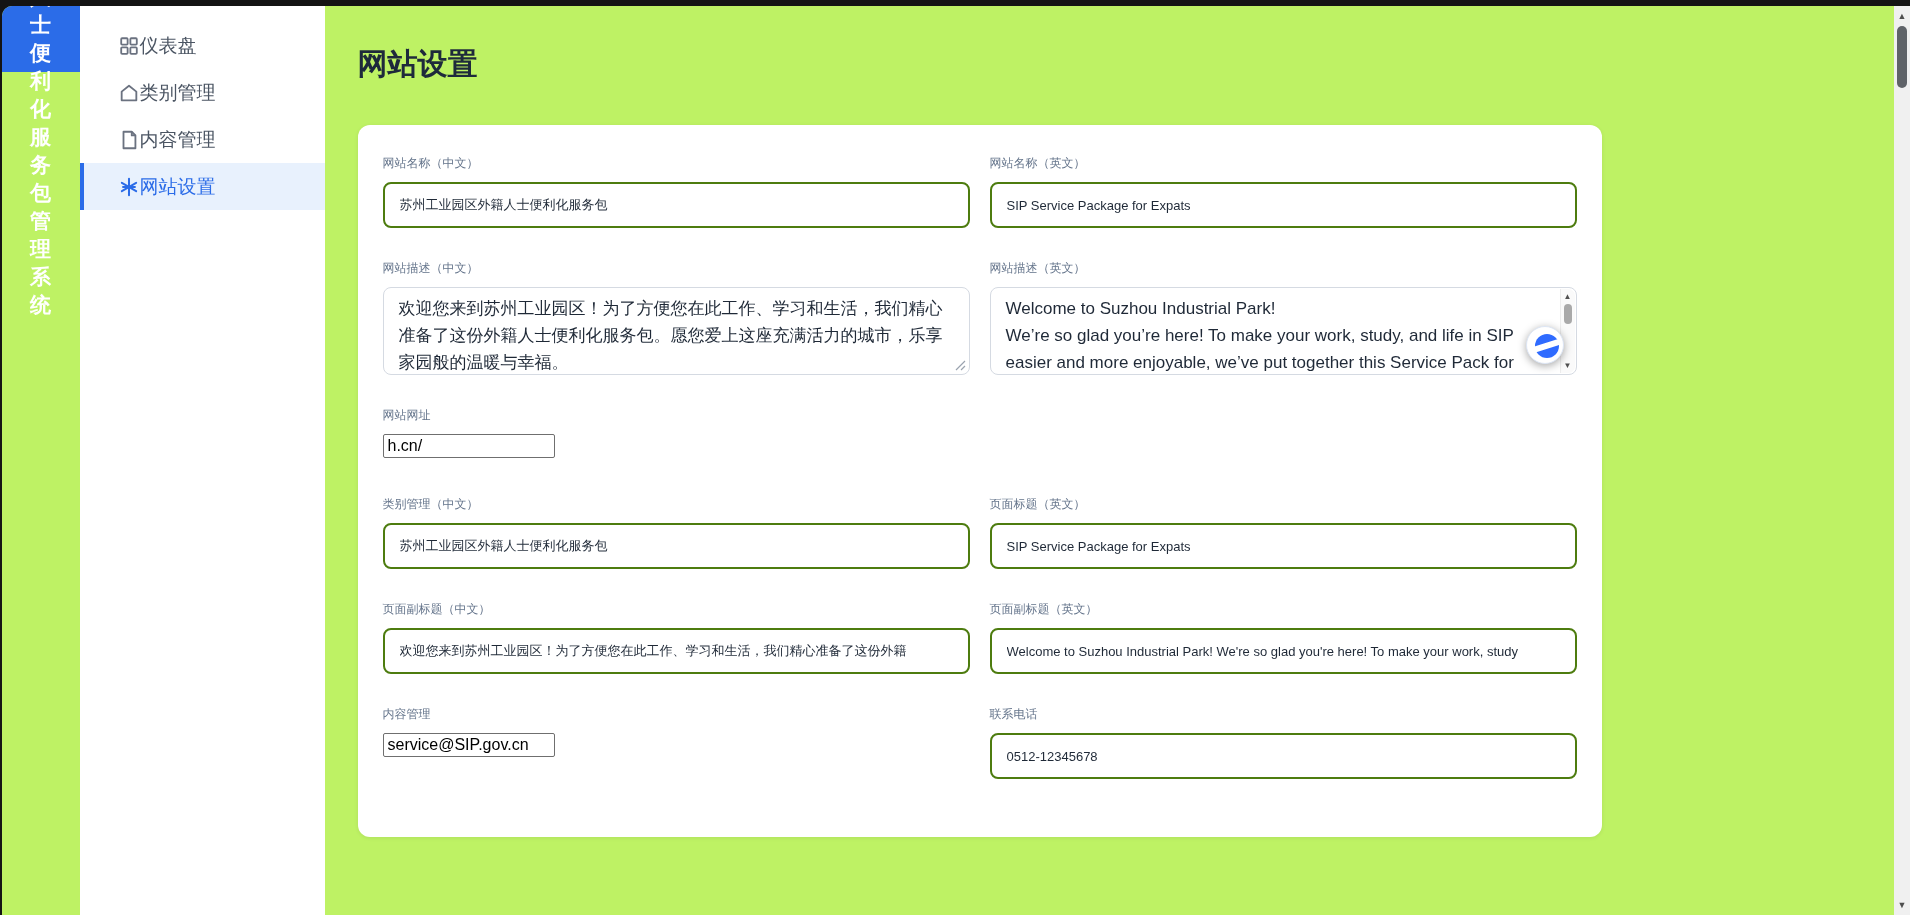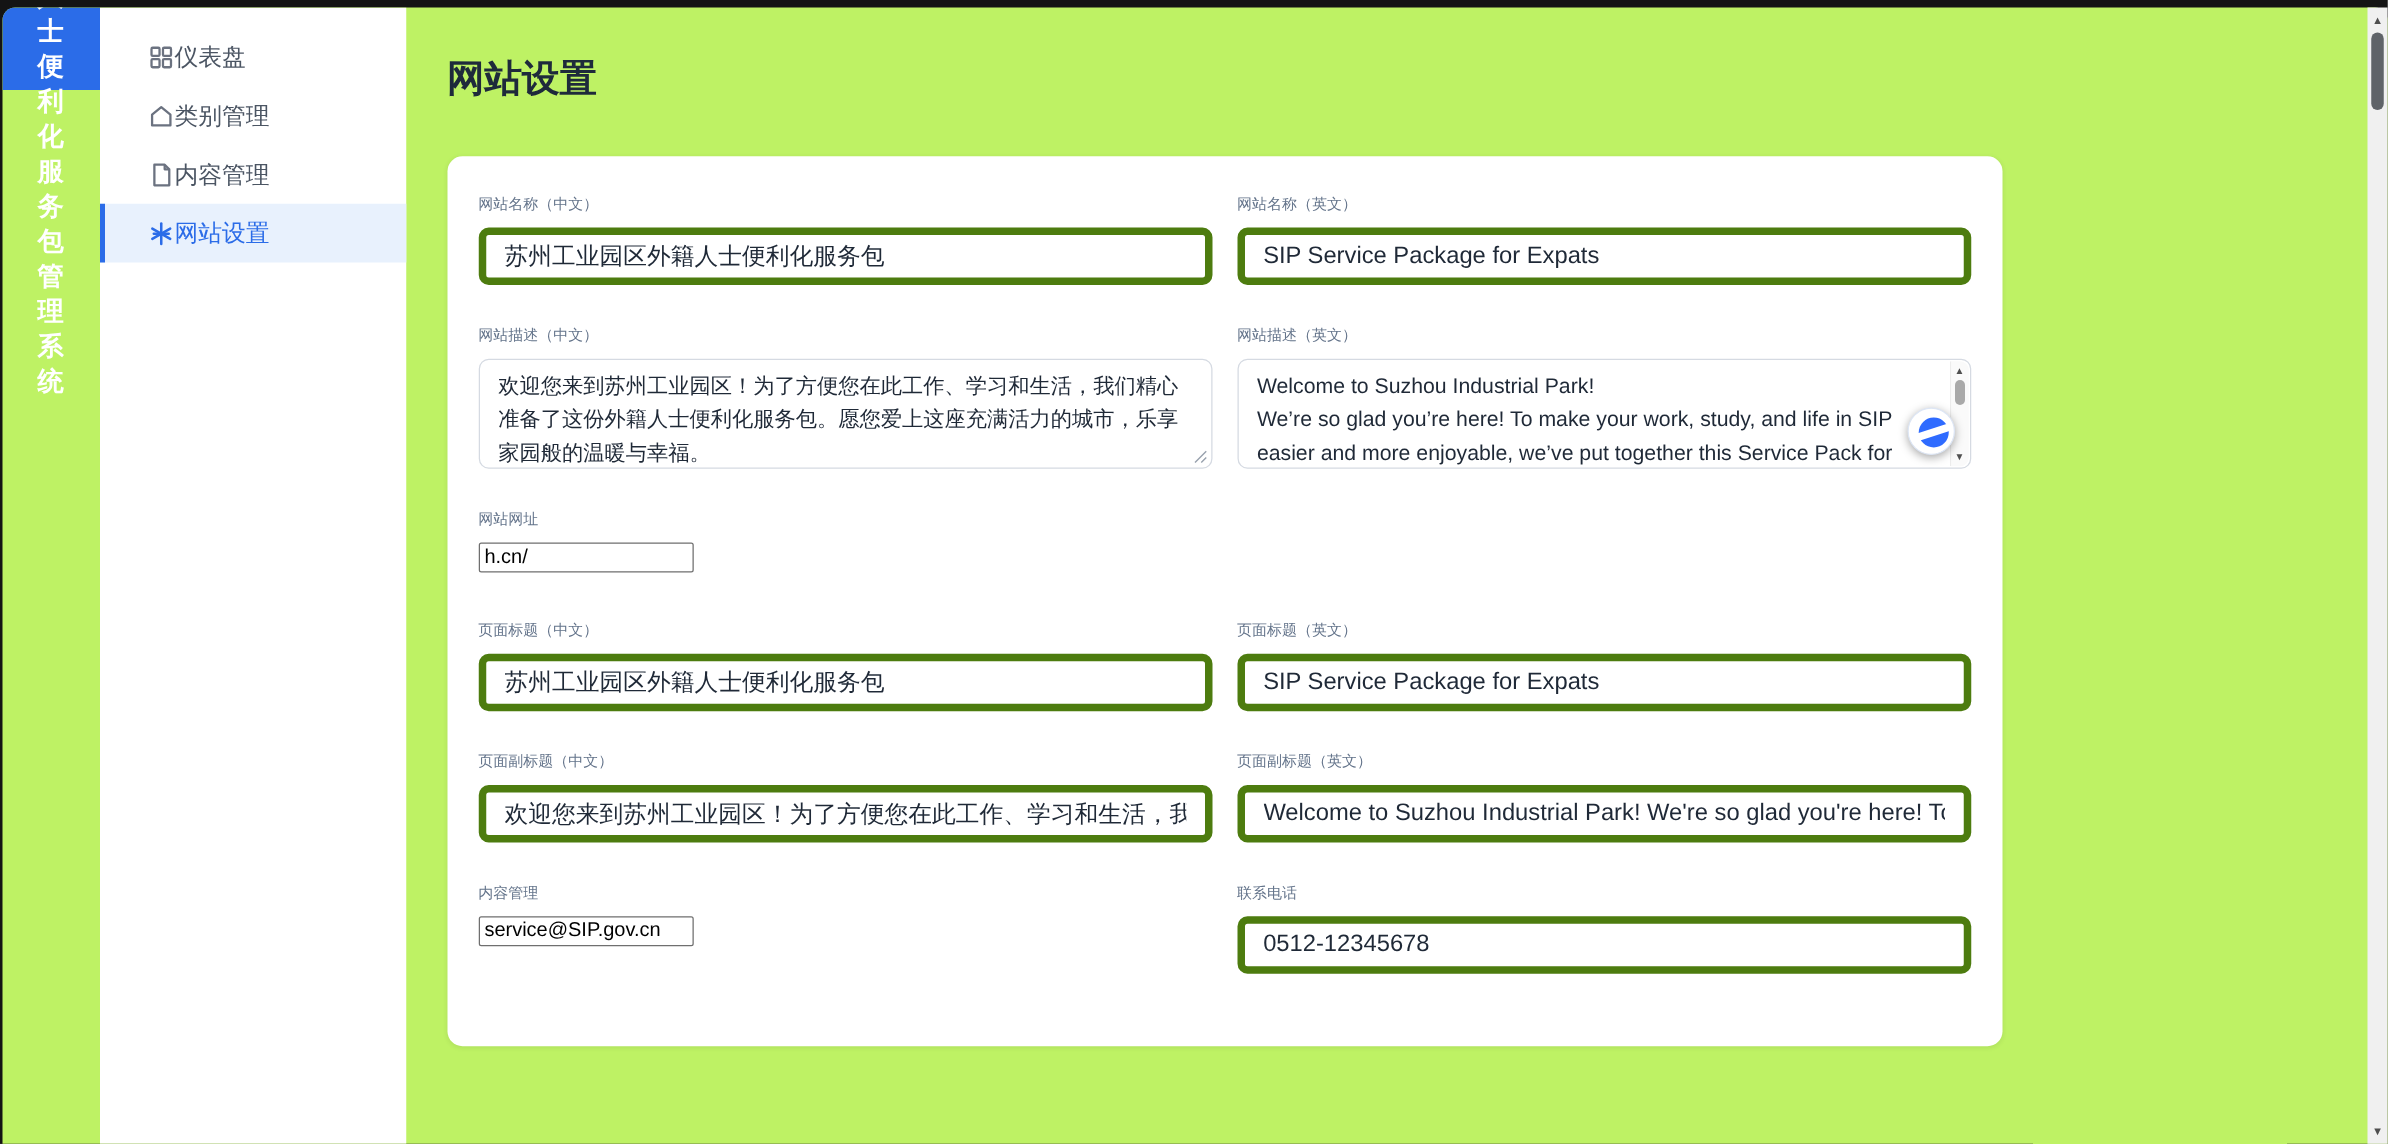--- a/index.html
+++ b/index.html
@@ -36,22 +36,22 @@
   
   .card { margin-top:41px; width:1244px; background:#ffffff; border-radius:12px;
     padding:28px 25px; box-shadow:0 1px 4px rgba(15,23,42,.08); }
   .card-title { font-size:20px; font-weight:bold; color:#1e2a3b; line-height:28px;
     margin-bottom:38px; }
   .form-grid { display:grid; grid-template-columns:587px 587px; column-gap:20px; }
   .field { margin-bottom:30px; }
   .field-full { grid-column:1 / -1; margin-bottom:36px; }
   .field-label { display:block; font-size:12px; color:#64748b; line-height:21px;
     margin-bottom:8px; }
-  .text-input { width:100%; height:46px; border:6px solid #4d7c0f; border-radius:8px;
-    padding:0 15px; font-size:19px; color:#1f2937; font-family:inherit;
+  .text-input { width:100%; height:46px; border:2px solid #4d7c0f; border-radius:8px;
+    padding:0 15px; font-size:13px; color:#1f2937; font-family:inherit;
     background:#fff; outline:none; }
   .plain-input { width:172px; height:24px; border:1px solid #6f6f6f; border-radius:2px;
     padding:1px 4px; font-size:16px; color:#000; font-family:inherit; background:#fff;
     outline:none; }
   .textarea-box { position:relative; width:100%; height:88px; border:1px solid #d5dae2;
     border-radius:8px; background:#fff; overflow:hidden; }
   .textarea-text { position:absolute; inset:0; padding:7px 15px; font-size:17px;
     line-height:27px; color:#1f2937; white-space:pre-wrap; overflow:hidden; }
   .textarea-text.has-scroll { right:16px; }
   .resize-grip { position:absolute; right:3px; bottom:3px; width:11px; height:11px; }
@@ -180,21 +180,21 @@
               </div>
             </div>
           </div>
 
           <div class="field field-full">
             <label class="field-label">网站网址</label>
             <input class="plain-input" type="text" value="h.cn/" style="">
           </div>
 
           <div class="field">
-            <label class="field-label">页面标题（中文）</label>
+            <label class="field-label">类别管理（中文）</label>
             <input class="text-input" type="text" value="苏州工业园区外籍人士便利化服务包" style="">
           </div>
           <div class="field">
             <label class="field-label">页面标题（英文）</label>
             <input class="text-input" type="text" value="SIP Service Package for Expats" style="">
           </div>
 
           <div class="field">
             <label class="field-label">页面副标题（中文）</label>
             <input class="text-input" type="text" value="欢迎您来到苏州工业园区！为了方便您在此工作、学习和生活，我们精心准备了这份外籍" style="">

